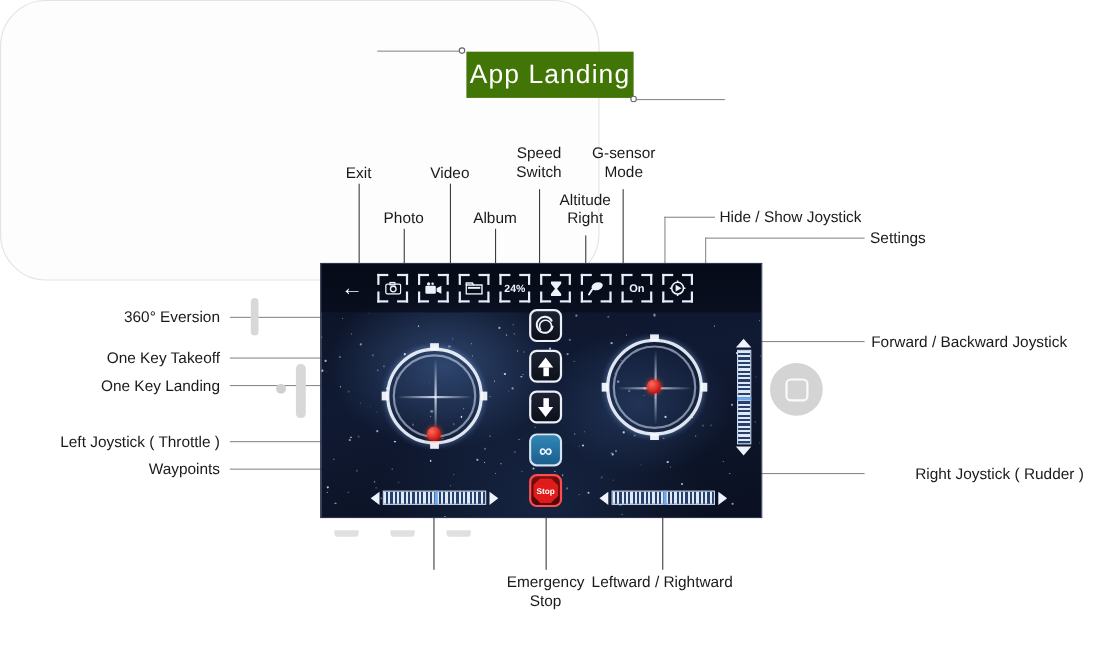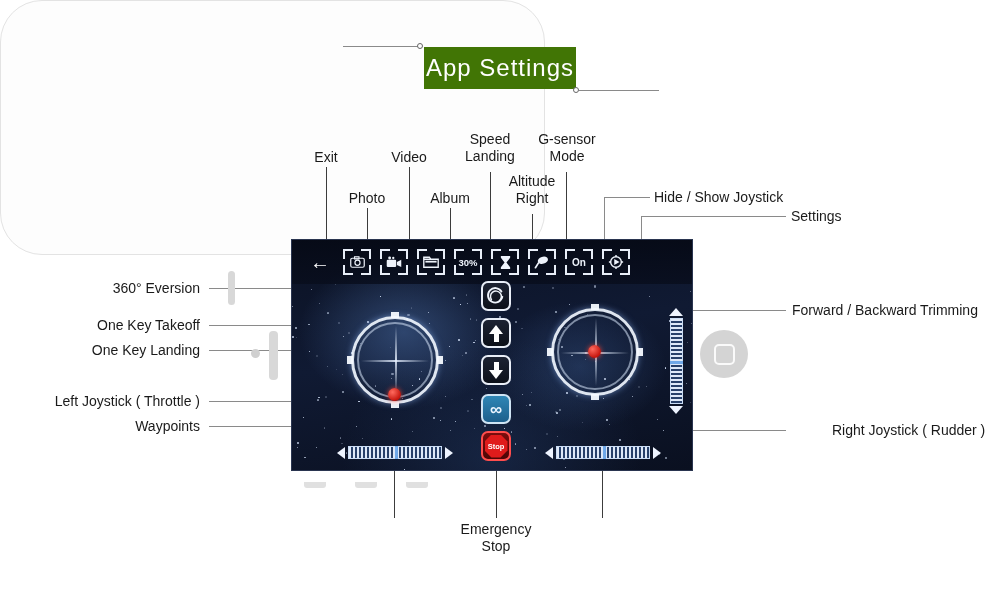--- a/index.html
+++ b/index.html
@@ -139,40 +139,40 @@
     position:relative;
   }
   #vtrim .seg-col .knob{position:absolute;left:-1px;right:-1px;height:3px;background:#6fa8e8;}
 </style>
 </head>
 <body>
 
 <div class="lead-h title-line abs" style="left:343px;top:46px;width:76px;"></div>
 <div class="title-dot abs" style="left:417px;top:43px;"></div>
 <div id="title-box" class="abs">
-  <span>App Settings</span>
+  <span>App Landing</span>
 </div>
 <div class="title-dot abs" style="left:573px;top:87px;"></div>
 <div class="lead-h title-line abs" style="left:579px;top:90px;width:80px;"></div>
 
 <div class="lbl c" style="left:296px;top:149px;width:60px;">
   <span>Exit</span>
 </div>
 <div class="lbl c" style="left:337px;top:190px;width:60px;">
   <span>Photo</span>
 </div>
 <div class="lbl c" style="left:379px;top:149px;width:60px;">
   <span>Video</span>
 </div>
 <div class="lbl c" style="left:420px;top:190px;width:60px;">
   <span>Album</span>
 </div>
 <div class="lbl c" style="left:459px;top:131px;width:62px;">
   <div>Speed</div>
-  <div>Landing</div>
+  <div>Switch</div>
 </div>
 <div class="lbl c" style="left:501px;top:173px;width:62px;">
   <div>Altitude</div>
   <div>Right</div>
 </div>
 <div class="lbl c" style="left:534px;top:131px;width:66px;">
   <div>G-sensor</div>
   <div>Mode</div>
 </div>
 
@@ -215,21 +215,21 @@
   <span>Left Joystick ( Throttle )</span>
 </div>
 <div class="lead-h abs" style="left:209px;top:401px;width:187px;"></div>
 
 <div class="lbl r" style="left:20px;top:418px;width:180px;">
   <span>Waypoints</span>
 </div>
 <div class="lead-h abs" style="left:209px;top:426px;width:282px;"></div>
 
 <div class="lbl" style="left:792px;top:302px;">
-  <span>Forward / Backward Trimming</span>
+  <span>Forward / Backward Joystick</span>
 </div>
 <div class="lead-h abs" style="left:676px;top:310px;width:110px;"></div>
 
 <div class="lbl" style="left:832px;top:422px;">
   <span>Right Joystick ( Rudder )</span>
 </div>
 <div class="lead-h abs" style="left:589px;top:430px;width:197px;"></div>
 <div class="lead-v-thin abs" style="left:589px;top:360px;height:70px;"></div>
 
 <div class="lead-v abs" style="left:394px;top:462px;height:56px;"></div>
@@ -237,20 +237,21 @@
 </div>
 
 <div class="lead-v abs" style="left:496px;top:462px;height:56px;"></div>
 <div class="lbl c" style="left:436px;top:521px;width:120px;">
   <div>Emergency</div>
   <div>Stop</div>
 </div>
 
 <div class="lead-v abs" style="left:602px;top:462px;height:56px;"></div>
 <div class="lbl c" style="left:524px;top:521px;width:156px;">
+  <div>Leftward / Rightward</div>
 </div>
 
 <div id="phone"></div>
 <div class="phone-btn abs" style="left:228px;top:271px;width:7px;height:34px;"></div>
 <div class="phone-btn abs" style="left:269px;top:331px;width:9px;height:49px;"></div>
 <div id="phone-cam" class="abs" style="left:251px;top:349px;"></div>
 <div class="bottom-port abs" style="left:304px;top:482px;width:22px;height:6px;"></div>
 <div class="bottom-port abs" style="left:355px;top:482px;width:22px;height:6px;"></div>
 <div class="bottom-port abs" style="left:406px;top:482px;width:22px;height:6px;"></div>
 <div id="home-btn">
@@ -466,21 +467,21 @@
         <rect x="3" y="6" width="14" height="2.2" fill="#eef3fb"></rect>
       </svg>
     </div>
     <div class="tb-icon">
       <span class="bracket">
           <i class="tl"></i>
           <i class="tr"></i>
           <i class="bl"></i>
           <i class="br"></i>
         </span>
-      <span class="tb-txt">30%</span>
+      <span class="tb-txt">24%</span>
     </div>
     <div class="tb-icon">
       <span class="bracket">
           <i class="tl"></i>
           <i class="tr"></i>
           <i class="bl"></i>
           <i class="br"></i>
         </span>
       <svg width="13" height="15" viewBox="0 0 14 16">
         <path d="M2 1 L12 1 L12 3 L8 8 L12 13 L12 15 L2 15 L2 13 L6 8 L2 3 Z" fill="#eef3fb"></path>

